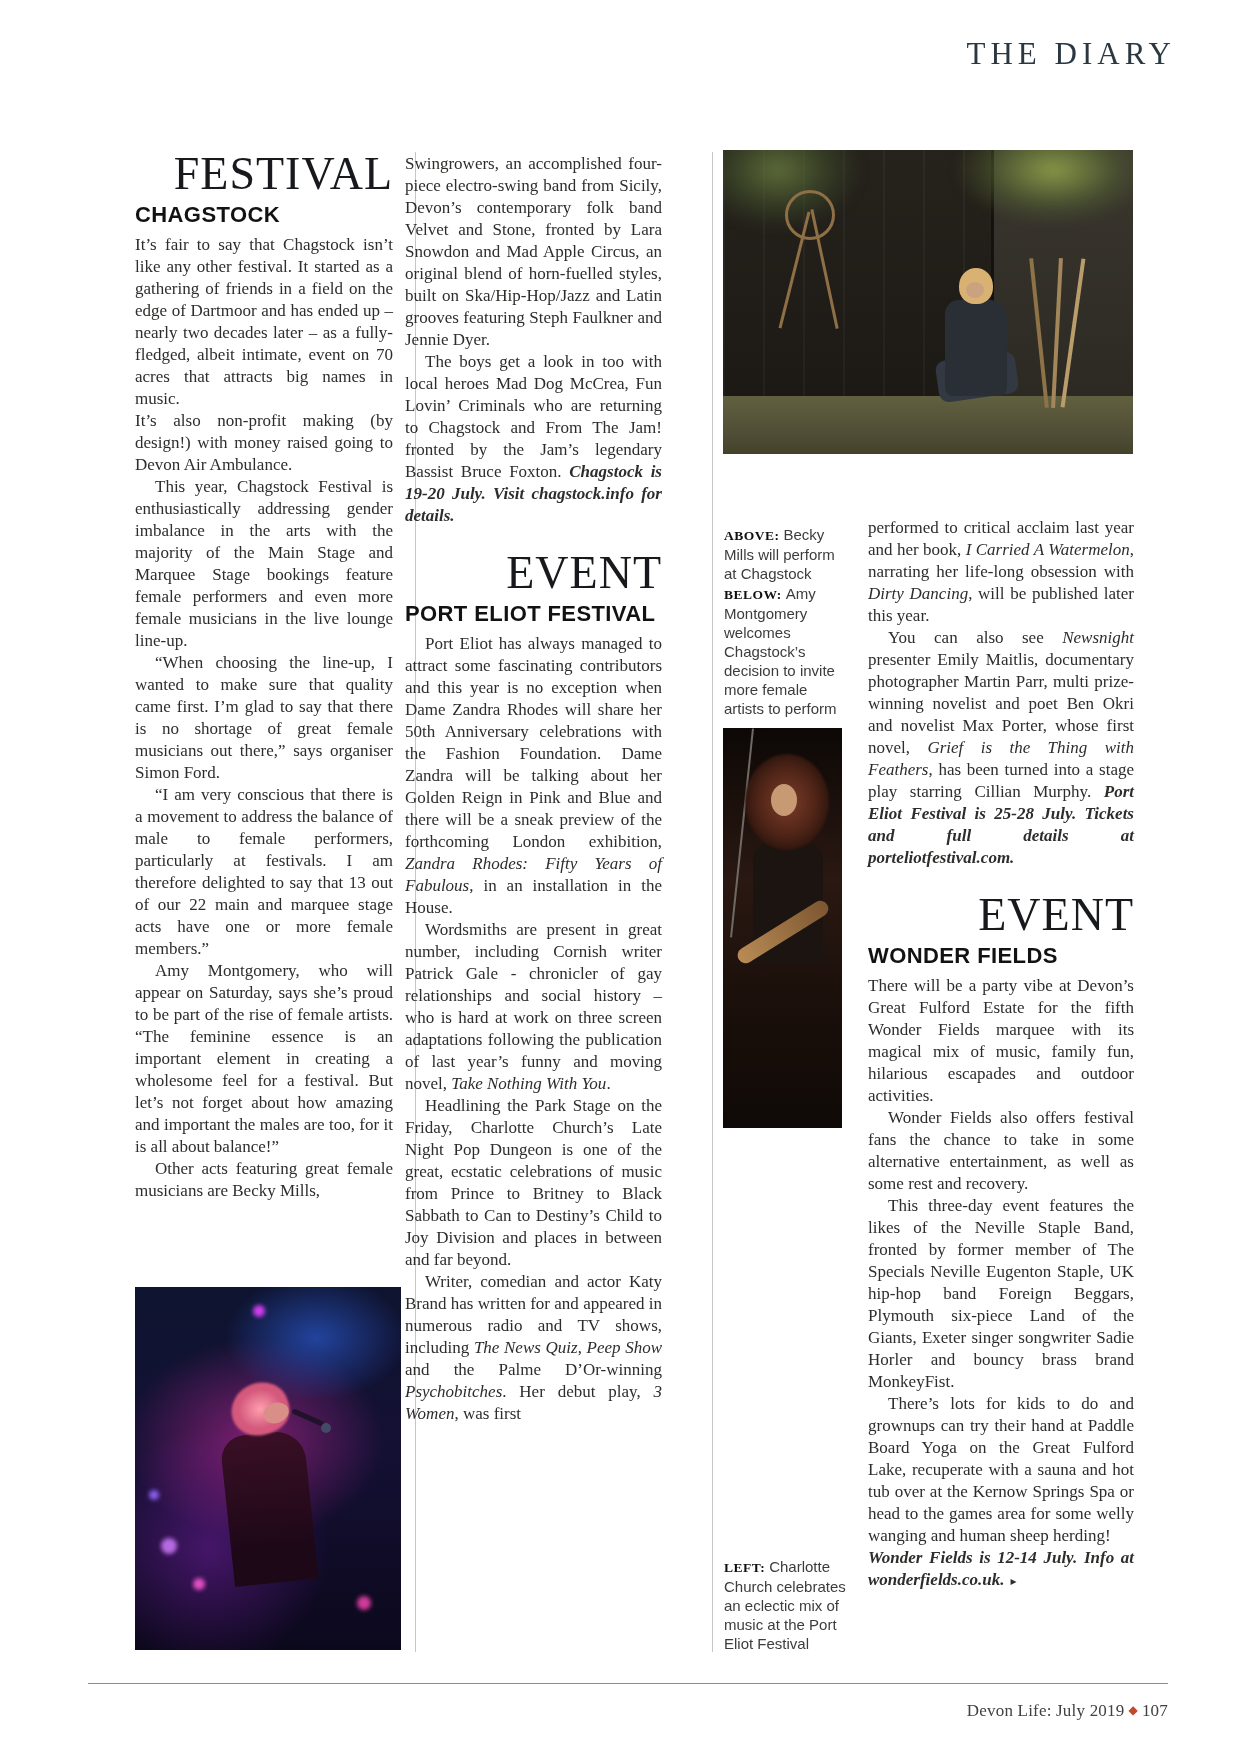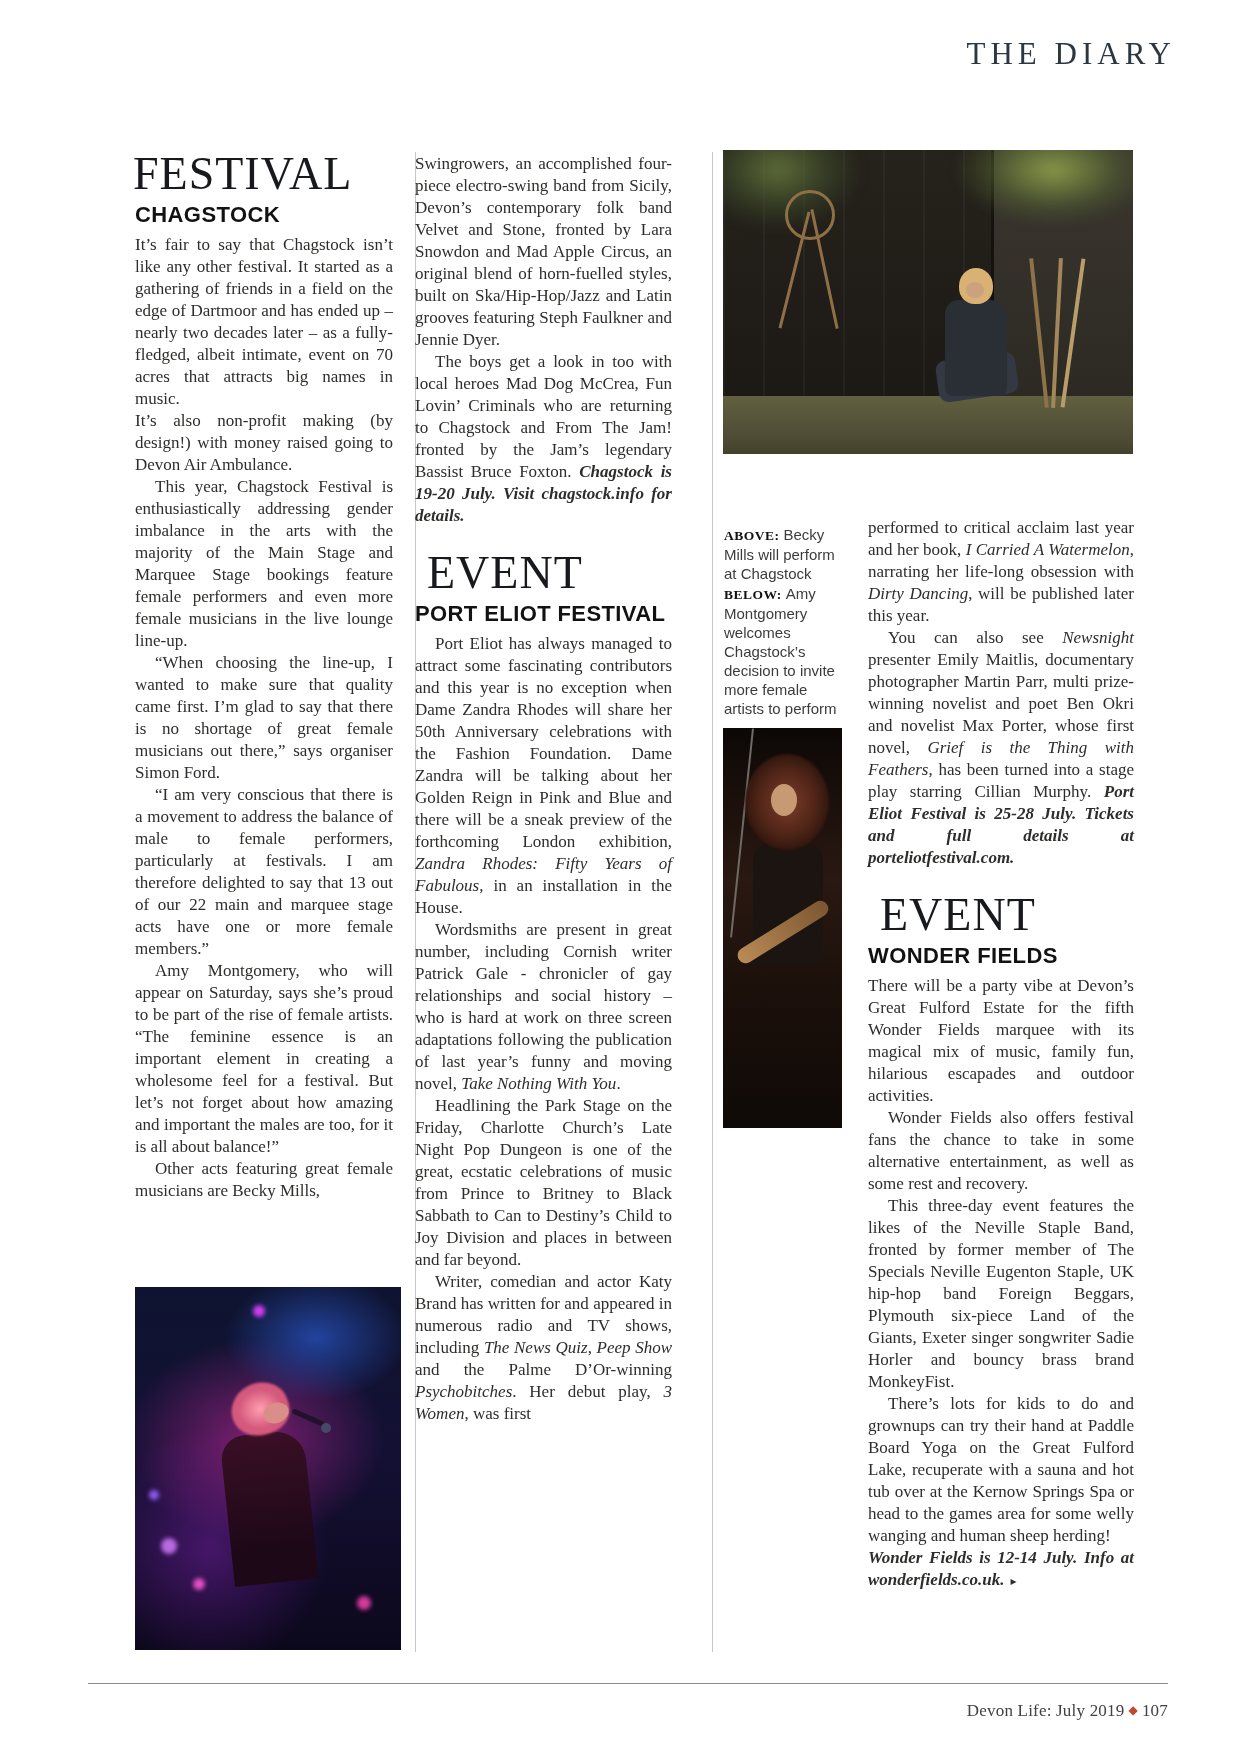--- a/index.html
+++ b/index.html
@@ -14,28 +14,28 @@
   .footer{position:absolute;top:1701px;right:72px;font-size:17px;color:#42413f;letter-spacing:.2px;}
   .footer .diamond{color:#c04a2b;font-size:12px;padding:0 4px;position:relative;top:-2px;}
 
   
   .vrule{position:absolute;top:152px;width:1px;height:1500px;background:#c6c6c6;}
   .vrule.v1{left:415px;} .vrule.v2{left:712px;}
 
   
   .col{position:absolute;text-align:justify;font-size:17px;line-height:22px;}
   .col1{left:135px;top:150px;width:258px;}
-  .col2{left:415px;top:153px;width:257px;}
+  .col2{left:405px;top:153px;width:257px;}
   .col4{left:868px;top:517px;width:266px;}
   .para{margin:0;}
   .para.indent{text-indent:20px;}
   .it{font-style:italic;} .bd{font-weight:bold;}
   .arrow{font-size:12px;padding-left:6px;}
   .sec-heading{font-family:"Liberation Serif",serif;font-weight:400;font-size:46px;line-height:48px;
-    color:#17191c;letter-spacing:1px;margin:0 0 4px -2px;text-align:left;}
+    color:#17191c;letter-spacing:1px;margin:0 0 4px -2px;text-align:right;}
   .sec-heading.mt{margin-top:22px;margin-left:12px;}
   .sec-sub{font-family:"Liberation Sans",sans-serif;font-weight:700;font-size:22px;line-height:26px;
     color:#121212;letter-spacing:.4px;margin:0 0 6px 0;text-align:left;}
 
   
   .caption{position:absolute;width:124px;text-align:left;}
   .caption.c1{left:723px;top:524px;}
   .caption.c2{left:723px;top:1556px;}
   .cap-item{margin:1px;}
   .cap-label{font-family:"Liberation Serif",serif;font-weight:700;font-size:13.5px;
@@ -191,20 +191,23 @@
 
   <div class="photo photo-amy">
     <div class="pa-mic"></div>
     <div class="pa-michead"></div>
     <div class="pa-body"></div>
     <div class="pa-hair"></div>
     <div class="pa-face"></div>
     <div class="pa-guitar"></div>
   </div>
 
+  <div class="caption c2">
+      <div class="cap-item"><span class="cap-label">LEFT: </span><span class="cap-text">Charlotte Church celebrates an eclectic mix of music at the Port Eliot Festival</span></div>
+    </div>
 
   <div class="col col4">
     <div>
         <p class="para"><span>performed to critical acclaim last year and her book, </span><span class="it">I Carried A Watermelon</span><span>, narrating her life-long obsession with </span><span class="it">Dirty Dancing</span><span>, will be published later this year.</span></p>
         <p class="para indent"><span>You can also see </span><span class="it">Newsnight</span><span> presenter Emily Maitlis, documentary photographer Martin Parr, multi prize-winning novelist and poet Ben Okri and novelist Max Porter, whose first novel, </span><span class="it">Grief is the Thing with Feathers</span><span>, has been turned into a stage play starring Cillian Murphy. </span><span class="it bd">Port Eliot Festival is 25-28 July. Tickets and full details at porteliotfestival.com.</span></p>
       </div>
     <h1 class="sec-heading mt">EVENT</h1>
     <h2 class="sec-sub">WONDER FIELDS</h2>
     <div>
         <p class="para"><span>There will be a party vibe at Devon’s Great Fulford Estate for the fifth Wonder Fields marquee with its magical mix of music, family fun, hilarious escapades and outdoor activities.</span></p>

